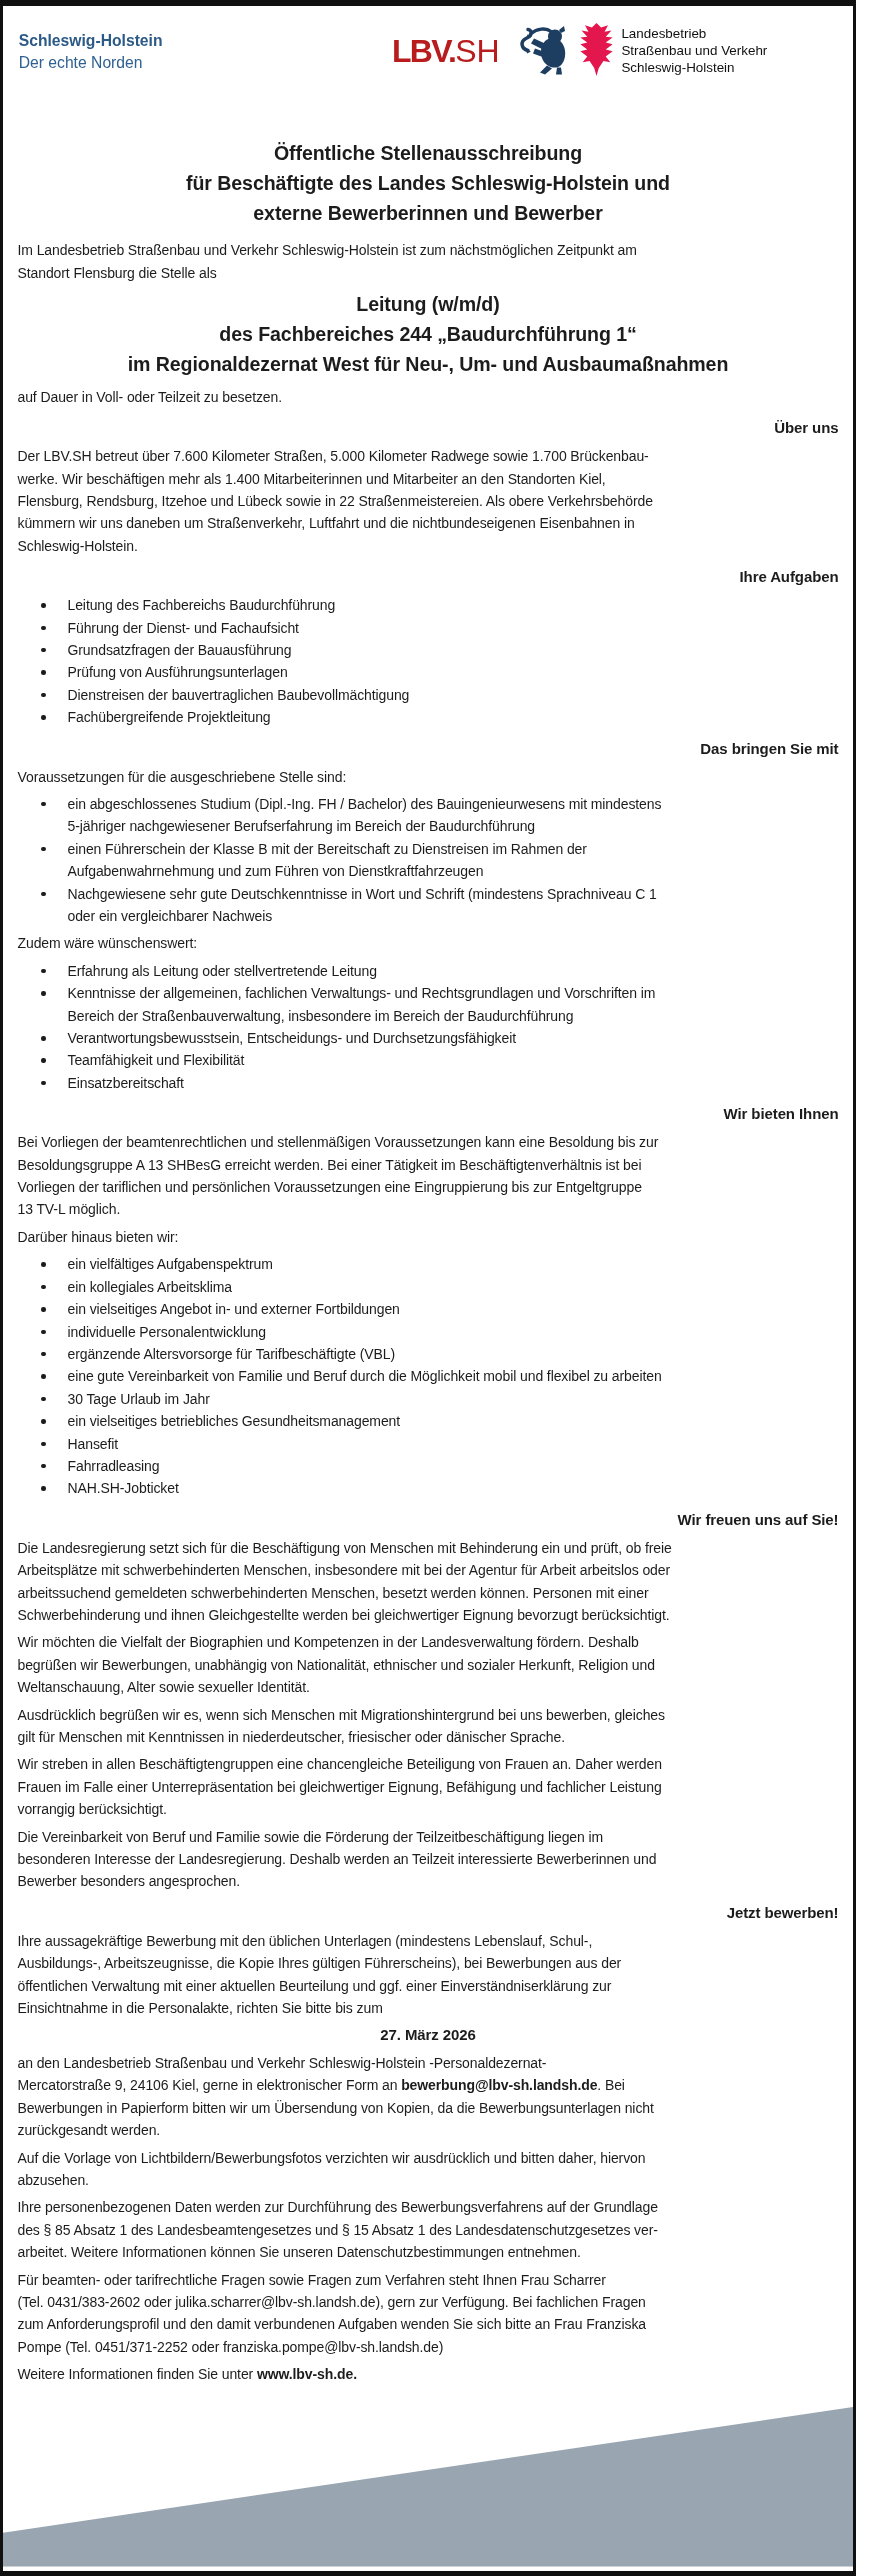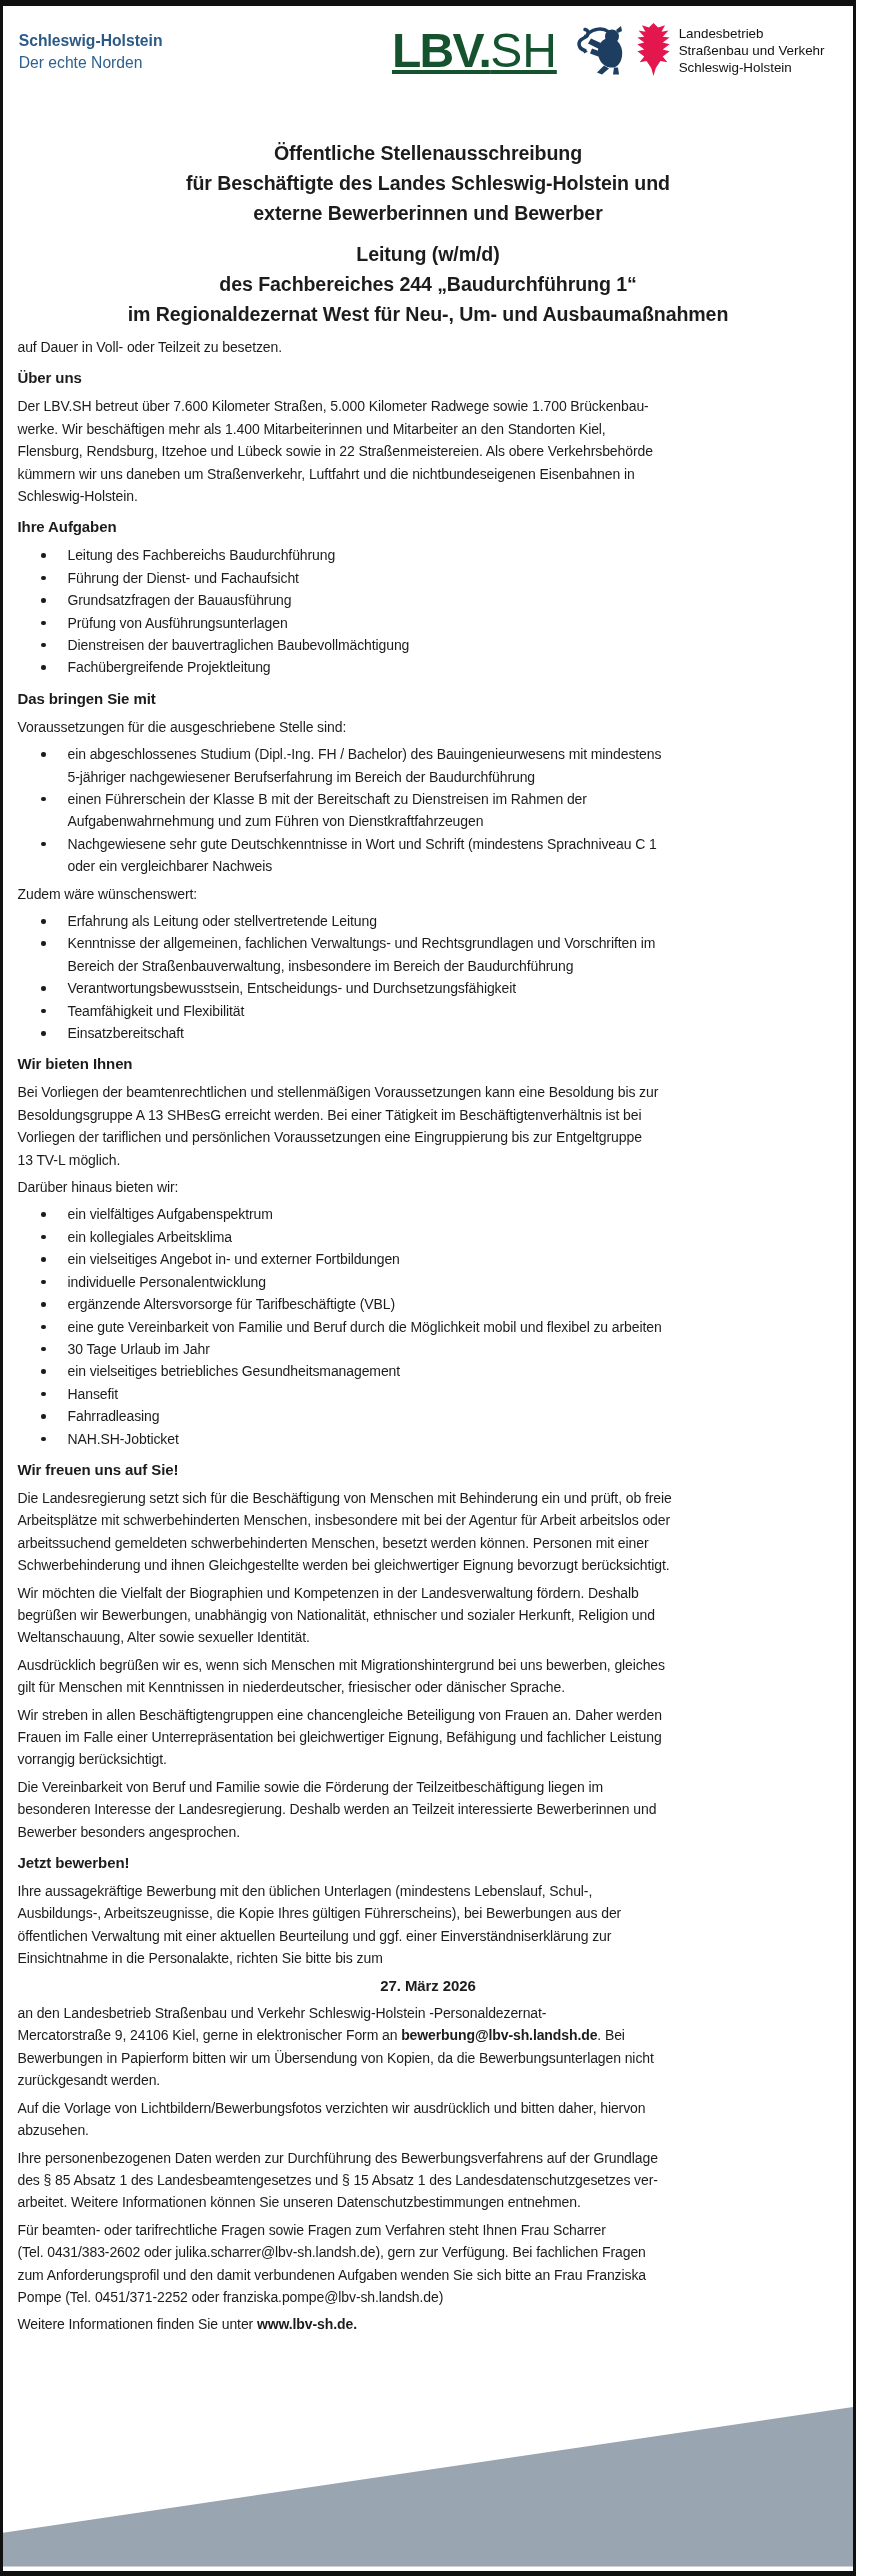--- a/index.html
+++ b/index.html
@@ -14,31 +14,31 @@
     overflow:hidden;
     font-family:"Liberation Sans","DejaVu Sans",sans-serif;
     color:#1c1c1c;
   }
   .pre{white-space:pre-line;}
   
   .state-logo{position:absolute;left:15.7px;top:23.5px;line-height:22.4px;}
   .state-logo .l1{font-weight:bold;font-size:15.7px;color:#2b5a87;display:block;}
   .state-logo .l2{font-size:15.7px;color:#2e6191;display:block;}
   .lbv{position:absolute;left:389px;top:17px;display:flex;align-items:center;}
-  .lbv-word{font-size:48px;line-height:54px;font-weight:bold;color:#14532d;letter-spacing:-1.7px;white-space:nowrap;text-decoration:underline;}
+  .lbv-word{font-size:32px;line-height:54px;font-weight:bold;color:#b91c1c;letter-spacing:-1.7px;white-space:nowrap;}
   .lbv-word .light{font-weight:normal;letter-spacing:0;}
   .lbv-lion{margin-left:14.5px;}
   .lbv-nettle{margin-left:4.5px;}
   .lbv-caption{margin-left:7.8px;font-size:13.4px;line-height:17.3px;color:#111;}
   
   .content{position:relative;padding:132px 14.5px 0;font-size:14px;line-height:22.4px;letter-spacing:-0.1px;}
   .content p{margin:0 0 5px;}
   .doc-title{font-size:19.6px;line-height:30px;font-weight:bold;text-align:center;margin:0 0 11.2px;}
   .job-title{font-size:19.6px;line-height:30px;font-weight:bold;text-align:center;margin:4.5px 0 6.7px;}
-  h2{font-size:15px;line-height:22.4px;font-weight:bold;text-align:left;margin:9px 0 5.6px;}
+  h2{font-size:15px;line-height:22.4px;font-weight:bold;text-align:right;margin:9px 0 5.6px;}
   ul{list-style:none;margin:0 0 5px;padding:0;}
   li{position:relative;padding-left:50px;white-space:pre-line;}
   li::before{content:"";position:absolute;left:23.5px;top:9px;width:4.5px;height:4.5px;border-radius:50%;background:#1c1c1c;}
   .date-line{font-weight:bold;text-align:center;margin:4.5px 0 6.7px;font-size:15px;}
   strong{font-weight:bold;text-align:center;}
   
   .triangle{
     position:absolute;left:0;right:0;bottom:4.5px;height:161px;
     background:#99a6b2;
     clip-path:polygon(0 79%,100% 1%,100% 100%,0 100%);
@@ -84,20 +84,22 @@
 Straßenbau und Verkehr
 Schleswig-Holstein</div>
   </div>
 
   <div class="content">
 
     <div class="doc-title pre">Öffentliche Stellenausschreibung
 für Beschäftigte des Landes Schleswig-Holstein und
 externe Bewerberinnen und Bewerber</div>
 
+    <p class="pre">Im Landesbetrieb Straßenbau und Verkehr Schleswig-Holstein ist zum nächstmöglichen Zeitpunkt am
+Standort Flensburg die Stelle als</p>
 
     <div class="job-title pre">Leitung (w/m/d)
 des Fachbereiches 244 „Baudurchführung 1“
 im Regionaldezernat West für Neu-, Um- und Ausbaumaßnahmen</div>
 
     <p class="pre">auf Dauer in Voll- oder Teilzeit zu besetzen.</p>
 
     <h2>Über uns</h2>
     <p class="pre">Der LBV.SH betreut über 7.600 Kilometer Straßen, 5.000 Kilometer Radwege sowie 1.700 Brückenbau-
 werke. Wir beschäftigen mehr als 1.400 Mitarbeiterinnen und Mitarbeiter an den Standorten Kiel,

